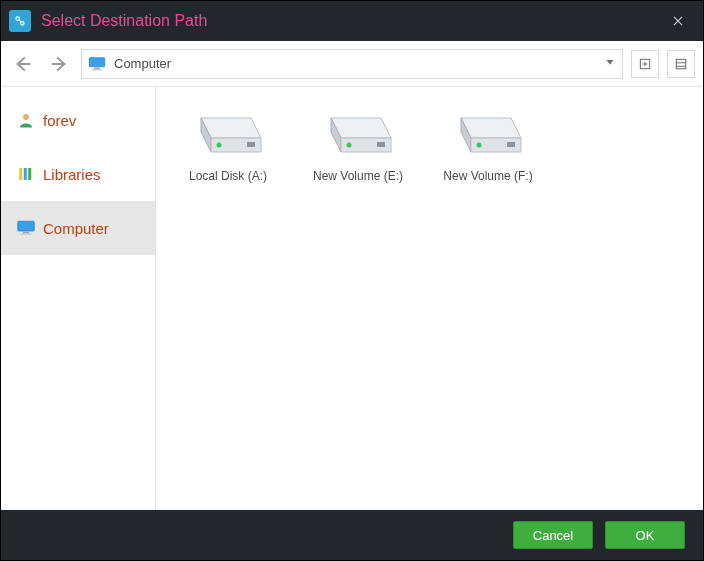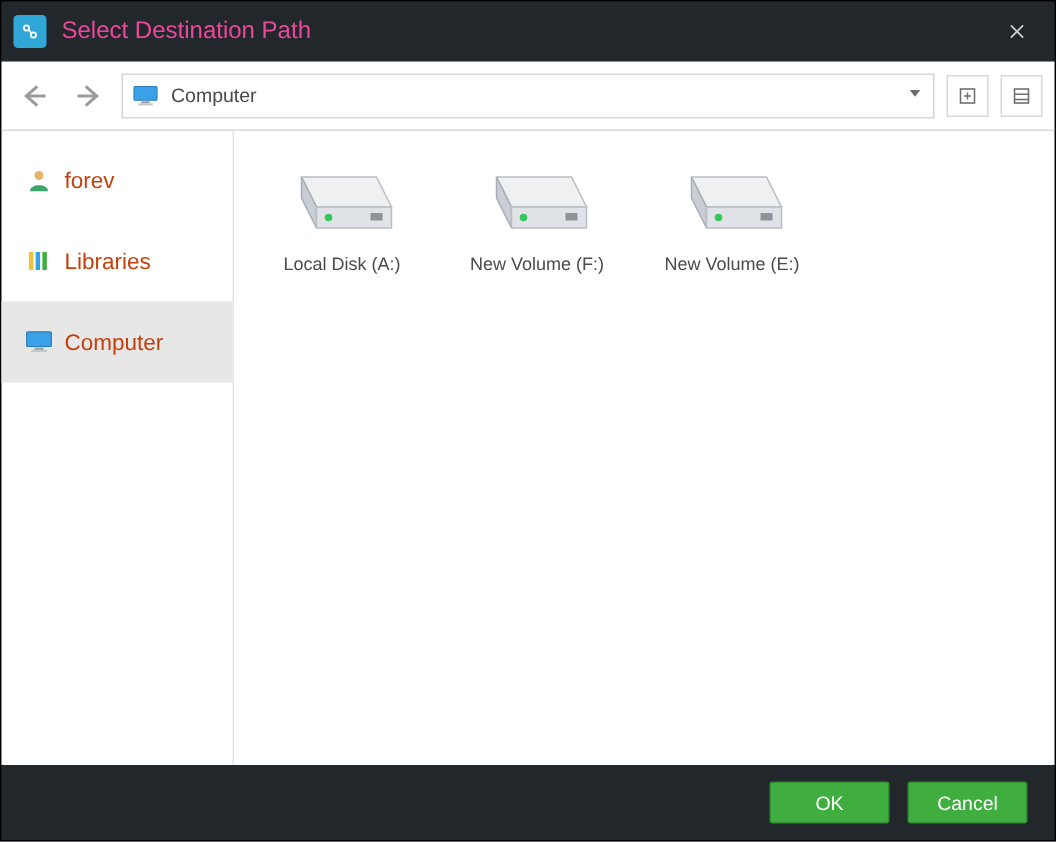--- a/index.html
+++ b/index.html
@@ -283,37 +283,37 @@
       <div class="drive-item">
         <div class="drive-graphic">
           <svg width="70" height="46" viewBox="0 0 70 46">
             <polygon points="8,6 58,6 68,26 18,26" fill="#eef0f2" stroke="#b9bec4"></polygon>
             <polygon points="8,6 18,26 18,40 8,20" fill="#c9ced4" stroke="#a9aeb4"></polygon>
             <polygon points="18,26 68,26 68,40 18,40" fill="#dfe3e7" stroke="#b9bec4"></polygon>
             <circle cx="26" cy="33" r="2.5" fill="#34c759"></circle>
             <rect x="54" y="30" width="8" height="5" fill="#8f949b"></rect>
           </svg>
         </div>
-        <div class="label">New Volume (F:)</div>
+        <div class="label">New Volume (E:)</div>
       </div>
 
       <div class="drive-item">
         <div class="drive-graphic">
           <svg width="70" height="46" viewBox="0 0 70 46">
             <polygon points="8,6 58,6 68,26 18,26" fill="#eef0f2" stroke="#b9bec4"></polygon>
             <polygon points="8,6 18,26 18,40 8,20" fill="#c9ced4" stroke="#a9aeb4"></polygon>
             <polygon points="18,26 68,26 68,40 18,40" fill="#dfe3e7" stroke="#b9bec4"></polygon>
             <circle cx="26" cy="33" r="2.5" fill="#34c759"></circle>
             <rect x="54" y="30" width="8" height="5" fill="#8f949b"></rect>
           </svg>
         </div>
-        <div class="label">New Volume (E:)</div>
+        <div class="label">New Volume (F:)</div>
       </div>
 
     </div>
   </div>
 
   <div class="footer">
+    <div class="btn">Cancel</div>
     <div class="btn">OK</div>
-    <div class="btn">Cancel</div>
   </div>
 
 </div>
 
 </body></html>

